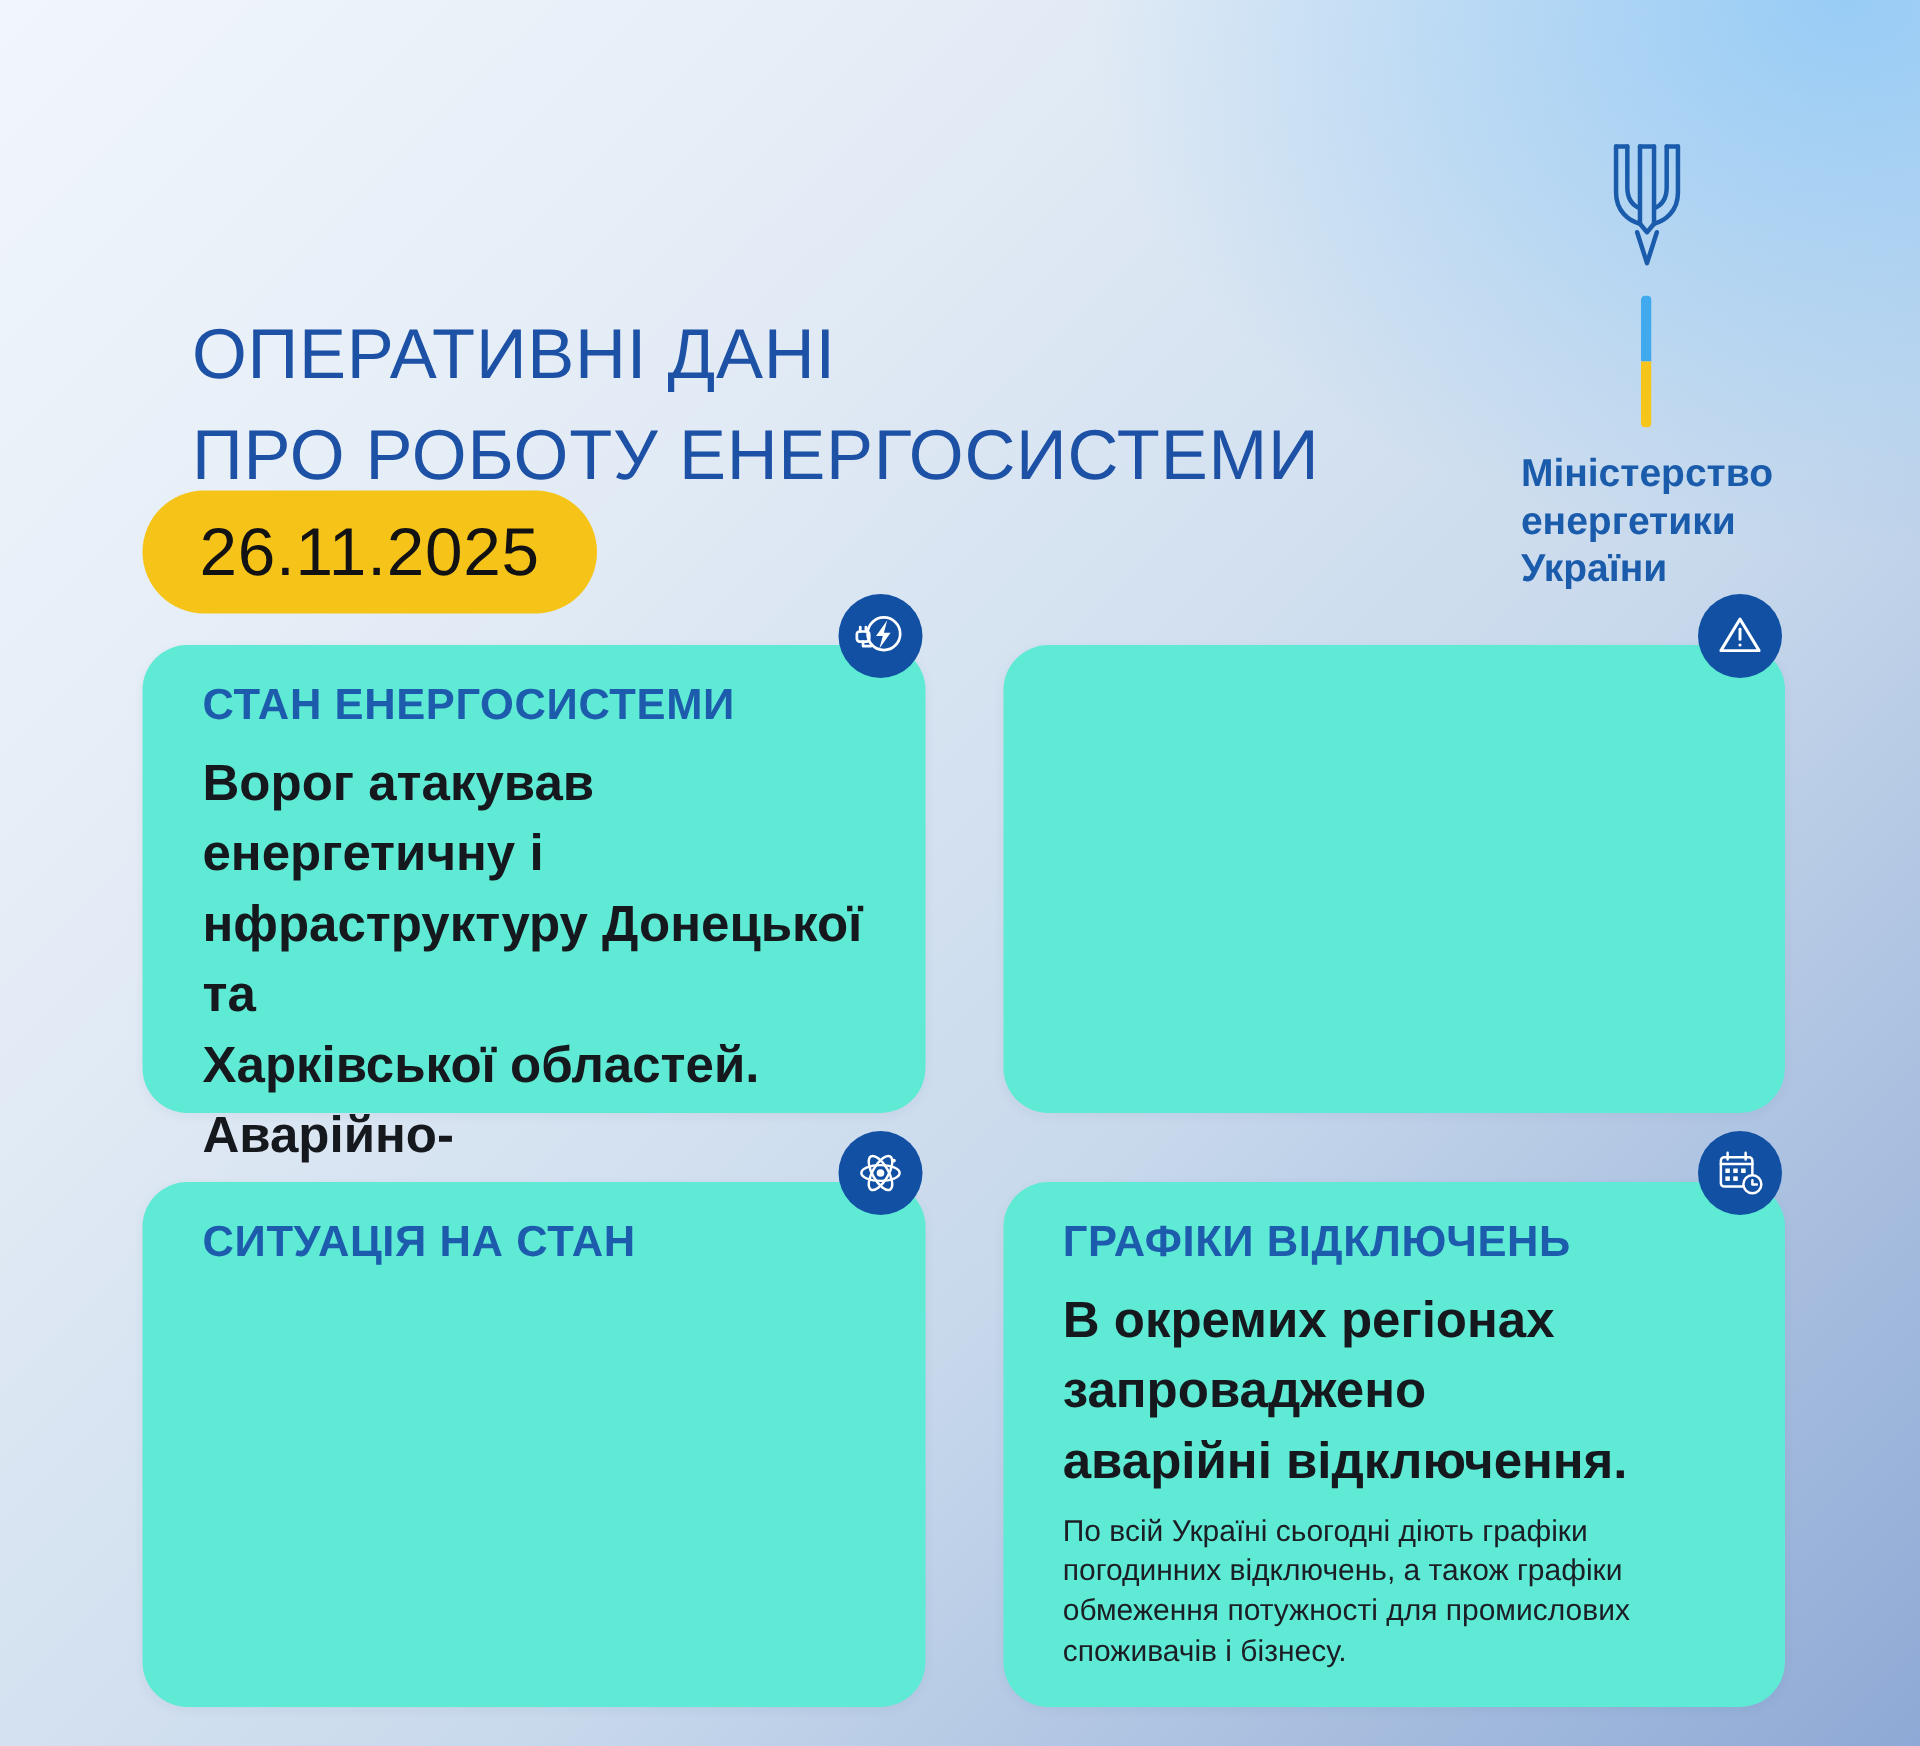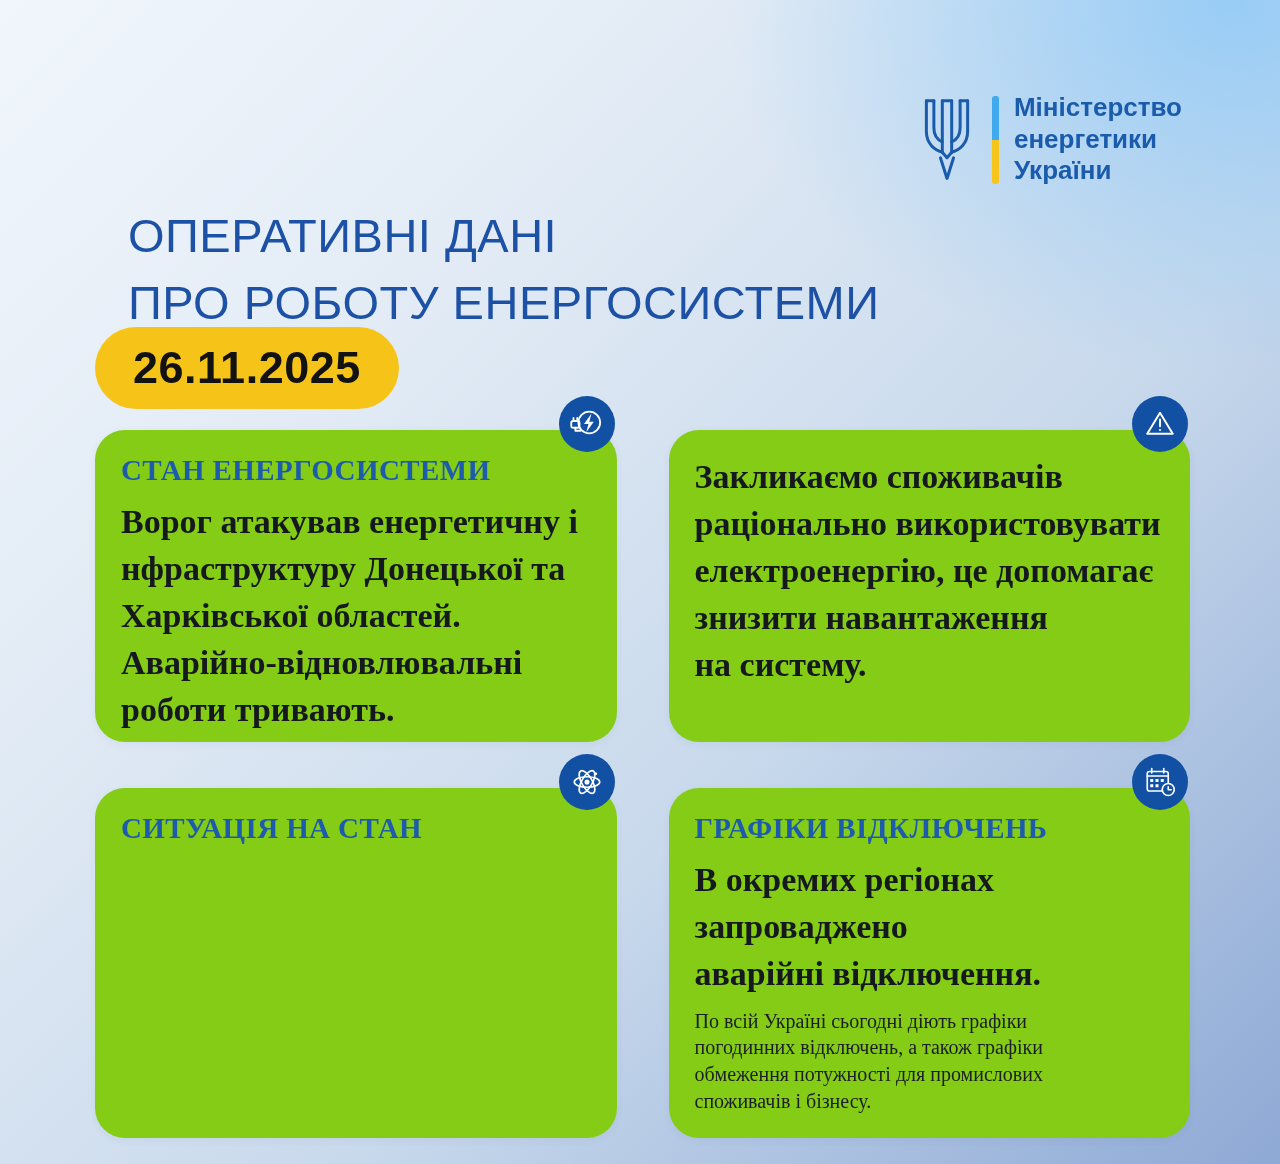--- a/index.html
+++ b/index.html
@@ -4,51 +4,50 @@
 <style>
   html,body{margin:0;padding:0;}
   body{
     width:1280px;height:1164px;position:relative;overflow:hidden;
     font-family:"Liberation Sans","DejaVu Sans",sans-serif;
     background:
       radial-gradient(ellipse 700px 520px at 96% 0%, rgba(128,196,248,0.70), rgba(128,196,248,0) 72%),
       linear-gradient(135deg,#f1f6fc 0%,#e2ebf5 30%,#c8d9ec 62%,#8ea9d5 100%);
   }
   
-  .logo{position:absolute;top:92px;right:98px;display:flex;align-items:center;gap:15px;}
+  .logo{position:absolute;top:92px;right:98px;display:flex;align-items:center;gap:15px;flex-direction:column;}
   .logo svg.trident{display:block;}
   .logo-bar{width:7px;height:88px;border-radius:3px;overflow:hidden;display:flex;flex-direction:column;}
   .logo-bar .t{flex:1;background:#41a9ee;}
   .logo-bar .b{flex:1;background:#f6c51c;}
   .logo-text{font-size:26px;line-height:1.22;font-weight:700;color:#1a5cab;white-space:pre-line;}
   
   .page-title{
     position:absolute;left:128px;top:172px;
     font-size:47px;line-height:1.42;font-weight:400;letter-spacing:0.5px;
     color:#1c51a5;white-space:pre-line;
   }
   
   .date-badge{
     position:absolute;left:95px;top:327px;
     background:#f6c419;color:#121212;
-    font-size:45px;font-weight:700;letter-spacing:0.5px;
+    font-size:45px;font-weight:400;letter-spacing:0.5px;
     padding:15px 38px;border-radius:44px;
   }
   
   .cards{
     position:absolute;left:95px;top:430px;width:1095px;
     display:grid;grid-template-columns:1fr 1fr;
     column-gap:52px;row-gap:46px;
     grid-template-rows:312px auto;
   }
   .card{
-    position:relative;background:#84cc16;border-radius:30px;
-    padding:24px 26px;box-sizing:border-box;
+    position:relative;background:#5eead4;border-radius:30px;
+    padding:24px 40px;box-sizing:border-box;
     box-shadow:0 2px 8px rgba(30,60,120,0.06);
-    font-family:Liberation Serif, serif;
   }
   .card h2{
     margin:0 0 12px 0;font-size:29px;font-weight:800;letter-spacing:0.4px;
     color:#1d5cad;
   }
   .card .bold-text{
     margin:0;font-size:34px;line-height:1.38;font-weight:700;
     color:#15181d;white-space:pre-line;
   }
   .card .regular-text{
@@ -113,25 +112,20 @@
   </section>
 
   <section class="card">
     <span class="icon-badge">
       <svg width="42" height="42" viewBox="0 0 56 56" fill="none" stroke="#ffffff" stroke-width="2.6" stroke-linecap="round" stroke-linejoin="round">
         <path d="M28 13 L45 41 H11 Z"></path>
         <path d="M28 22 v9"></path>
         <circle cx="28" cy="36" r="1.4" fill="#ffffff" stroke="none"></circle>
       </svg>
     </span>
-    <p class="bold-text">Закликаємо споживачів
-раціонально використовувати
-електроенергію, це допомагає
-знизити навантаження
-на систему.</p>
   </section>
 
   <section class="card">
     <span class="icon-badge">
       <svg width="42" height="42" viewBox="0 0 56 56" fill="none" stroke="#ffffff" stroke-width="2.2" stroke-linecap="round">
         <ellipse cx="28" cy="28" rx="17" ry="7" transform="rotate(0 28 28)"></ellipse>
         <ellipse cx="28" cy="28" rx="17" ry="7" transform="rotate(60 28 28)"></ellipse>
         <ellipse cx="28" cy="28" rx="17" ry="7" transform="rotate(120 28 28)"></ellipse>
         <circle cx="28" cy="28" r="3.4" fill="#ffffff" stroke="none"></circle>
         <circle cx="40" cy="17" r="1.6" fill="#ffffff" stroke="none"></circle>

